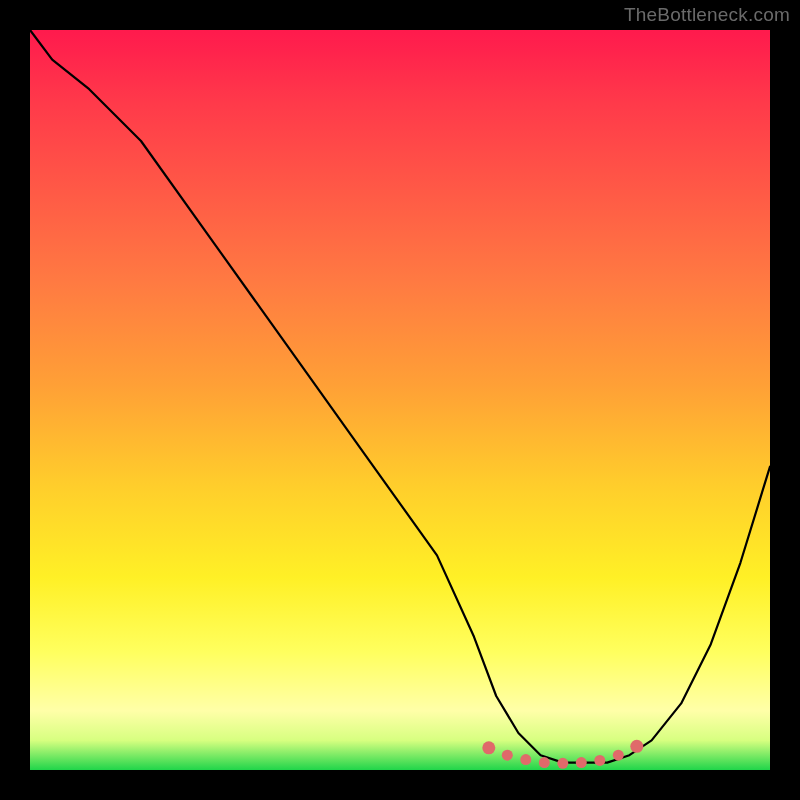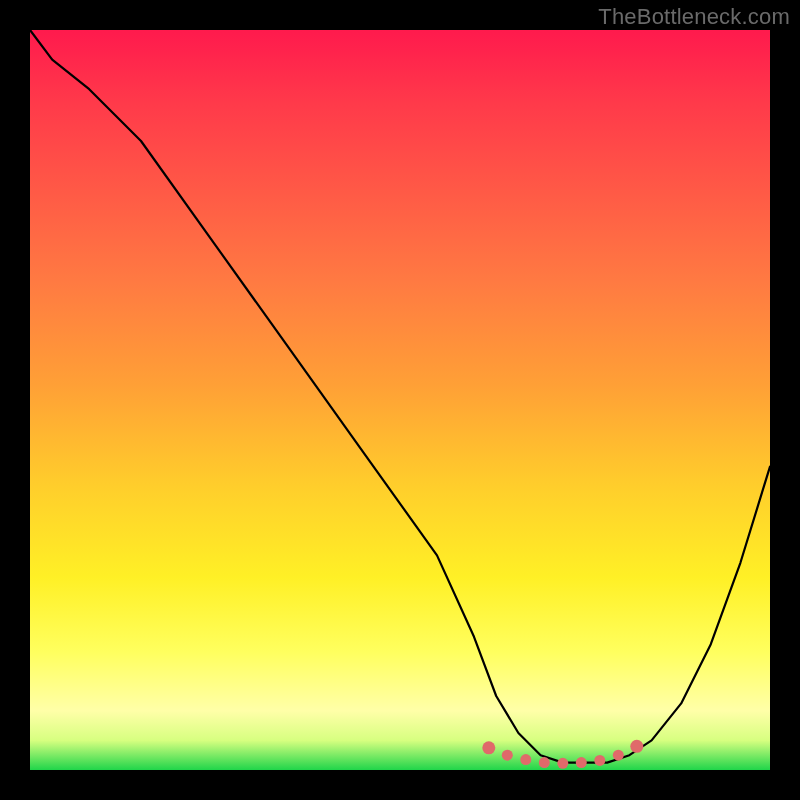--- a/index.html
+++ b/index.html
@@ -45,21 +45,21 @@
     top: 0;
     width: 740px;
     height: 740px;
     overflow: visible;
   }
   .watermark {
     position: absolute;
     top: 4px;
     right: 10px;
     color: #6a6a6a;
-    font-size: 22px;
+    font-size: 19px;
     letter-spacing: 0.2px;
     user-select: none;
   }
 </style>
 </head>
 <body>
 
 <div class="frame">
 
   <div class="plot-area">

